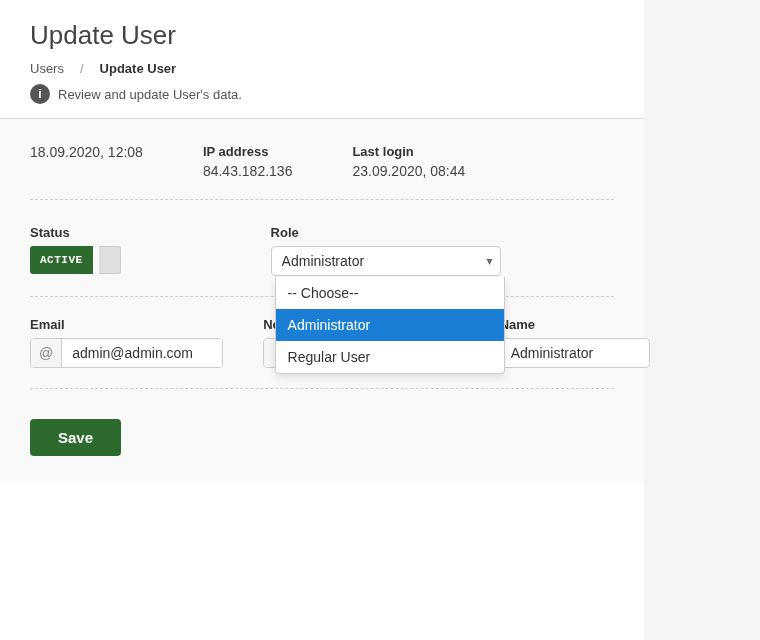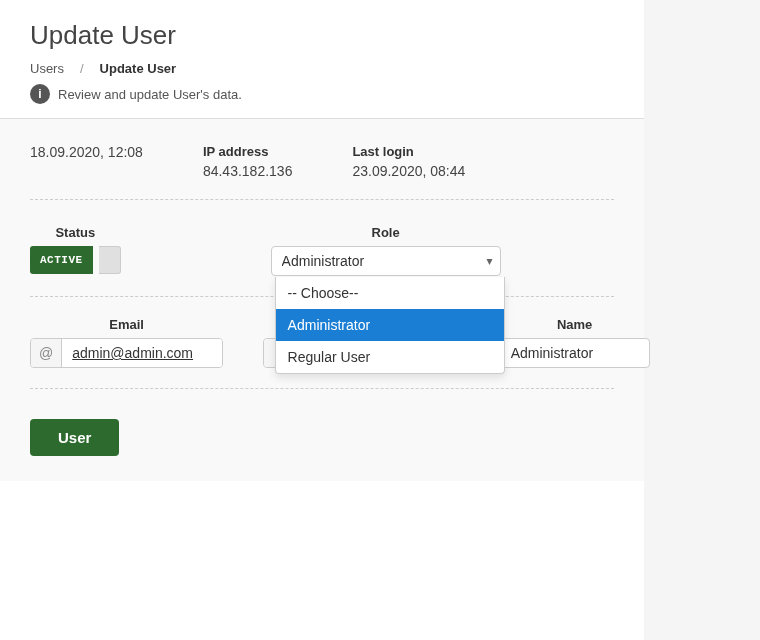--- a/index.html
+++ b/index.html
@@ -115,21 +115,20 @@
       display: flex;
       gap: 30px;
       align-items: flex-start;
     }
 
     .form-group {
       display: flex;
       flex-direction: column;
       gap: 6px;
       position: relative;
-      align-items: center;
     }
 
     .form-group label {
       font-weight: 600;
       font-size: 13px;
       color: #333;
     }
 
     
     .status-toggle {
@@ -246,21 +245,20 @@
       background: #f5f5f5;
     }
 
     .input-field {
       border: none;
       outline: none;
       padding: 6px 10px;
       font-size: 14px;
       color: #333;
       width: 160px;
-      text-decoration: underline;
     }
 
     .plain-input {
       border: 1px solid #ccc;
       border-radius: 4px;
       padding: 6px 10px;
       font-size: 14px;
       color: #333;
       outline: none;
       width: 150px;
@@ -365,17 +363,17 @@
         </div>
       </div>
 
       <div class="form-group" style="margin-left: 10px;">
         <label>Name</label>
         <input class="plain-input" type="text" value="Administrator" style="">
       </div>
     </div>
 
     <div class="save-section">
-      <button class="save-button">User</button>
+      <button class="save-button">Save</button>
     </div>
 
   </div>
 </div>
 
 </body></html>

